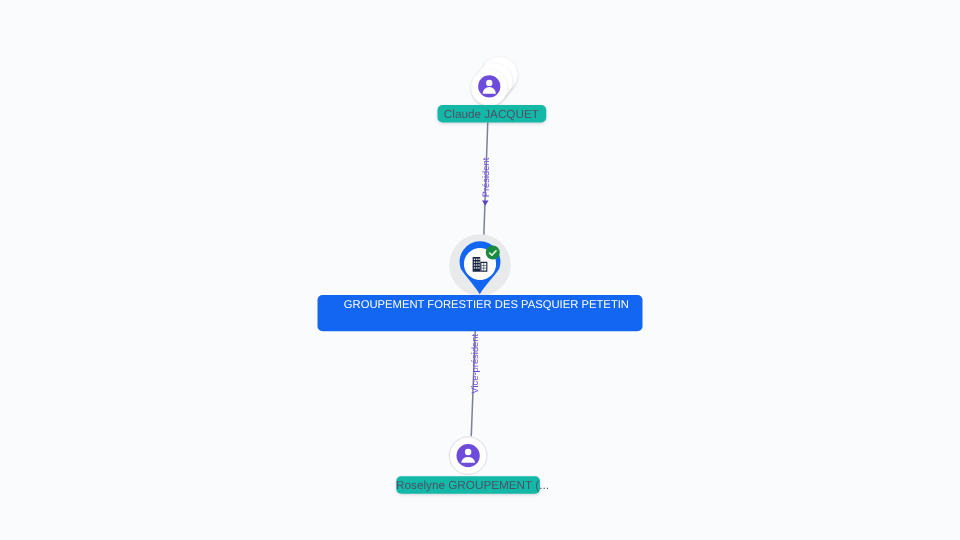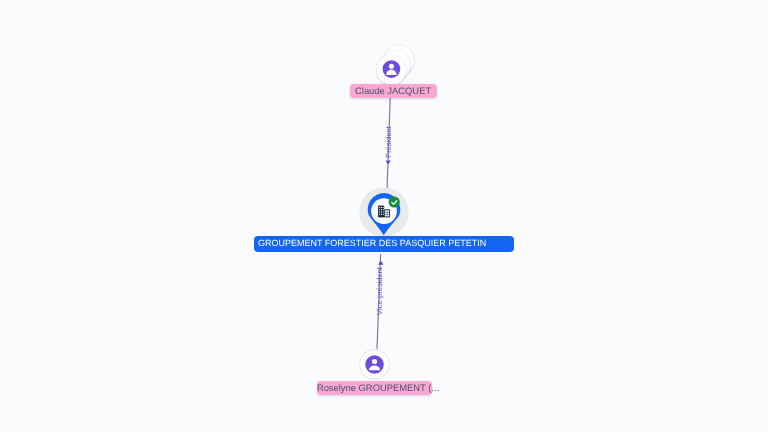--- a/index.html
+++ b/index.html
@@ -1,24 +1,24 @@
 <!DOCTYPE html>
 <html><head>
 <meta charset="utf-8">
 <style>
   html,body{margin:0;padding:0;}
   body{width:768px;height:432px;overflow:hidden;background:#fafbfd;
        font-family:"Liberation Sans",sans-serif;-webkit-font-smoothing:antialiased;text-rendering:geometricPrecision;}
   #graph{position:absolute;left:0;top:0;width:768px;height:432px;}
   .layer{position:absolute;left:0;top:0;width:768px;height:432px;}
-  .nodelabel{position:absolute;white-space:nowrap;background:#f9a8d4;color:#4b5169;
+  .nodelabel{position:absolute;white-space:nowrap;background:#14b8a6;color:#4b5169;
        border-radius:4px;font-size:9.4px;line-height:14.2px;height:14.2px;
        box-shadow:0 1px 2.5px rgba(70,80,110,.22);text-align:center;}
   .biglabel{position:absolute;white-space:nowrap;background:#1266f1;color:#ffffff;
-       border-radius:4px;font-size:9px;line-height:14px;height:16px;padding-left:4px;
+       border-radius:4px;font-size:9px;line-height:14px;height:29px;padding-left:21px;
        box-sizing:border-box;}
   .edgelabel{position:absolute;color:#6d4bdb;font-size:7.5px;line-height:8px;white-space:nowrap;
        transform-origin:center center;}
 </style>
 </head>
 <body>
 
 <div id="graph">
 
   <svg class="layer" viewBox="0 0 768 432">

